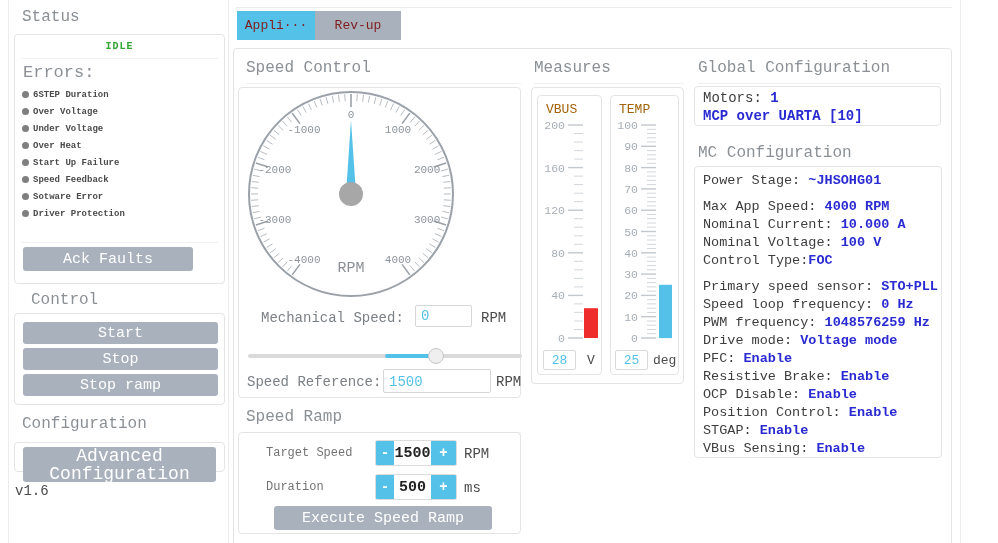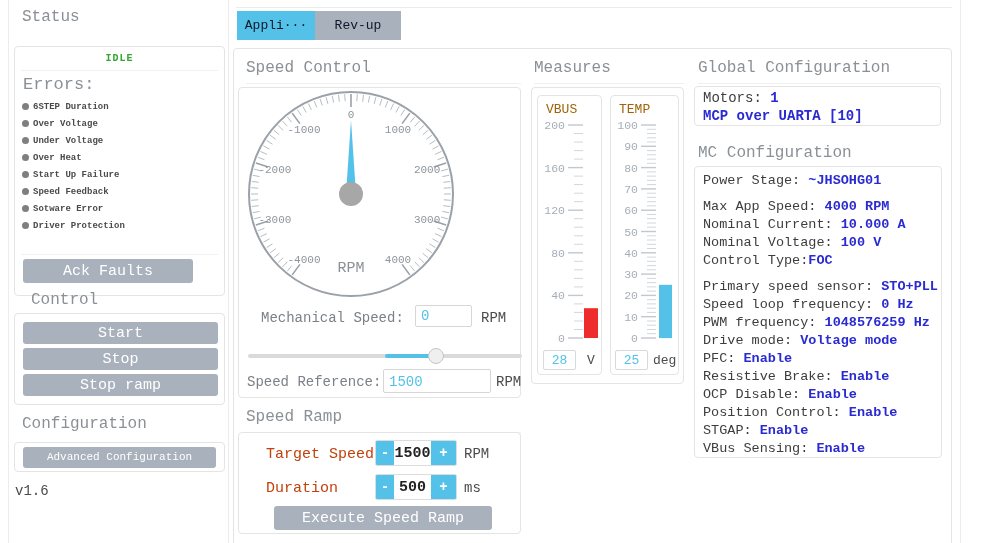--- a/index.html
+++ b/index.html
@@ -12,45 +12,45 @@
   [data-name="main-top-border"]{position:absolute;left:236px;top:7px;width:716px;border-top:1px solid #ececec;}
 
   .card{position:absolute;background:#fff;border:1px solid #e4e4e4;border-radius:4px;box-sizing:border-box;}
   .sb-heading{position:absolute;font-size:16px;color:#8a9095;}
   .col-heading{position:absolute;font-size:16px;color:#8a9095;border-bottom:1px solid #f0f0f0;padding-bottom:6px;}
   .btn{position:absolute;background:var(--button-gray);color:#fff;border:none;border-radius:3px;
        font-family:inherit;font-size:15px;text-align:center;cursor:pointer;padding:0;line-height:1;}
 
   
   [data-name="status-section-title"]{left:22px;top:8px;}
-  [data-name="status-card"]{left:14px;top:34px;width:211px;height:250px;margin-top:12px;}
+  [data-name="status-card"]{left:14px;top:34px;width:211px;height:250px;}
   [data-name="status-value"]{position:absolute;left:0;right:0;top:6px;text-align:center;
        font-size:10px;font-weight:bold;color:var(--status-green);letter-spacing:1px;}
   [data-name="status-divider"]{position:absolute;left:6px;right:6px;top:23px;border-top:1px solid #f1f1f1;}
   [data-name="errors-title"]{position:absolute;left:8px;top:28px;font-size:17px;color:#8a9095;}
   [data-name="errors-list"]{position:absolute;left:7px;top:51px;right:4px;}
   .error-item{height:17px;display:flex;align-items:center;}
   .error-dot{width:7px;height:7px;border-radius:50%;background:#7f7f7f;margin-right:4px;flex:0 0 auto;}
   .error-label{font-size:9px;font-weight:bold;color:#4a4a4a;white-space:nowrap;}
   [data-name="errors-divider"]{position:absolute;left:6px;right:6px;top:207px;border-top:1px solid #f1f1f1;}
   [data-name="ack-faults-button"]{left:8px;top:212px;width:170px;height:24px;}
 
   [data-name="control-section-title"]{left:22px;top:291px;margin-left:9px;}
   [data-name="control-card"]{left:14px;top:313px;width:211px;height:92px;}
   [data-name="start-button"]{left:8px;top:8px;width:195px;height:22px;}
   [data-name="stop-button"]{left:8px;top:34px;width:195px;height:22px;}
   [data-name="stop-ramp-button"]{left:8px;top:60px;width:195px;height:22px;}
 
   [data-name="configuration-section-title"]{left:22px;top:415px;}
   [data-name="configuration-card"]{left:14px;top:442px;width:211px;height:30px;}
-  [data-name="advanced-configuration-button"]{left:8px;top:4px;width:193px;height:21px;font-size:11px;}
+  [data-name="advanced-configuration-button"]{left:8px;top:4px;width:193px;height:35px;font-size:18px;}
   [data-name="version-label"]{position:absolute;left:15px;top:483px;font-size:14px;color:#4b4b4b;}
 
   
-  .tab{position:absolute;top:11px;height:29px;color:#0f172a;font-size:13px;display:flex;
+  .tab{position:absolute;top:11px;height:29px;color:#7f1d1d;font-size:13px;display:flex;
        align-items:center;justify-content:center;cursor:pointer;}
   [data-name="tab-application"]{left:237px;width:78px;background:var(--accent);}
   [data-name="tab-revup"]{left:315px;width:86px;background:var(--button-gray);}
 
   
   [data-name="main-card"]{left:233px;top:48px;width:719px;height:504px;}
 
   [data-name="speed-control-title"]{left:12px;top:10px;width:275px;}
   [data-name="speed-control-card"]{left:4px;top:38px;width:283px;height:311px;}
   [data-name="speed-dial"]{position:absolute;left:7px;top:1px;width:210px;height:212px;}
@@ -68,21 +68,21 @@
        background:#efefef;border:1px solid #c6c6c6;box-sizing:border-box;}
   [data-name="speed-reference-label"]{left:8px;top:286px;}
   [data-name="speed-reference-input"]{left:144px;top:281px;width:108px;height:24px;padding-top:3px;}
   [data-name="speed-reference-unit"]{left:257px;top:286px;}
 
   [data-name="speed-ramp-title"]{left:12px;top:359px;width:275px;}
   [data-name="speed-ramp-card"]{left:4px;top:383px;width:283px;height:102px;}
   .ramp-row{position:absolute;left:0;right:0;height:26px;}
   [data-name="target-speed-row"]{top:7px;}
   [data-name="duration-row"]{top:41px;}
-  .ramp-label{position:absolute;left:27px;top:6px;font-size:15px;color:#c2410c;}
+  .ramp-label{position:absolute;left:27px;top:6px;font-size:12px;color:#737373;}
   .stepper{position:absolute;left:136px;top:0;height:26px;display:flex;border:1px solid #dcdcdc;
        border-radius:2px;box-sizing:border-box;overflow:hidden;}
   .step-btn{width:18px;background:var(--accent);color:#fff;font-size:14px;font-weight:bold;
        display:flex;align-items:center;justify-content:center;cursor:pointer;}
   .step-btn.plus{width:25px;}
   .step-value{width:37px;background:#fff;color:#222;font-size:15px;font-weight:600;
        display:flex;align-items:center;justify-content:center;}
   .ramp-unit{position:absolute;left:225px;top:6px;font-size:14px;color:#4b4b4b;}
   [data-name="execute-ramp-button"]{left:35px;top:73px;width:218px;height:24px;}
 

